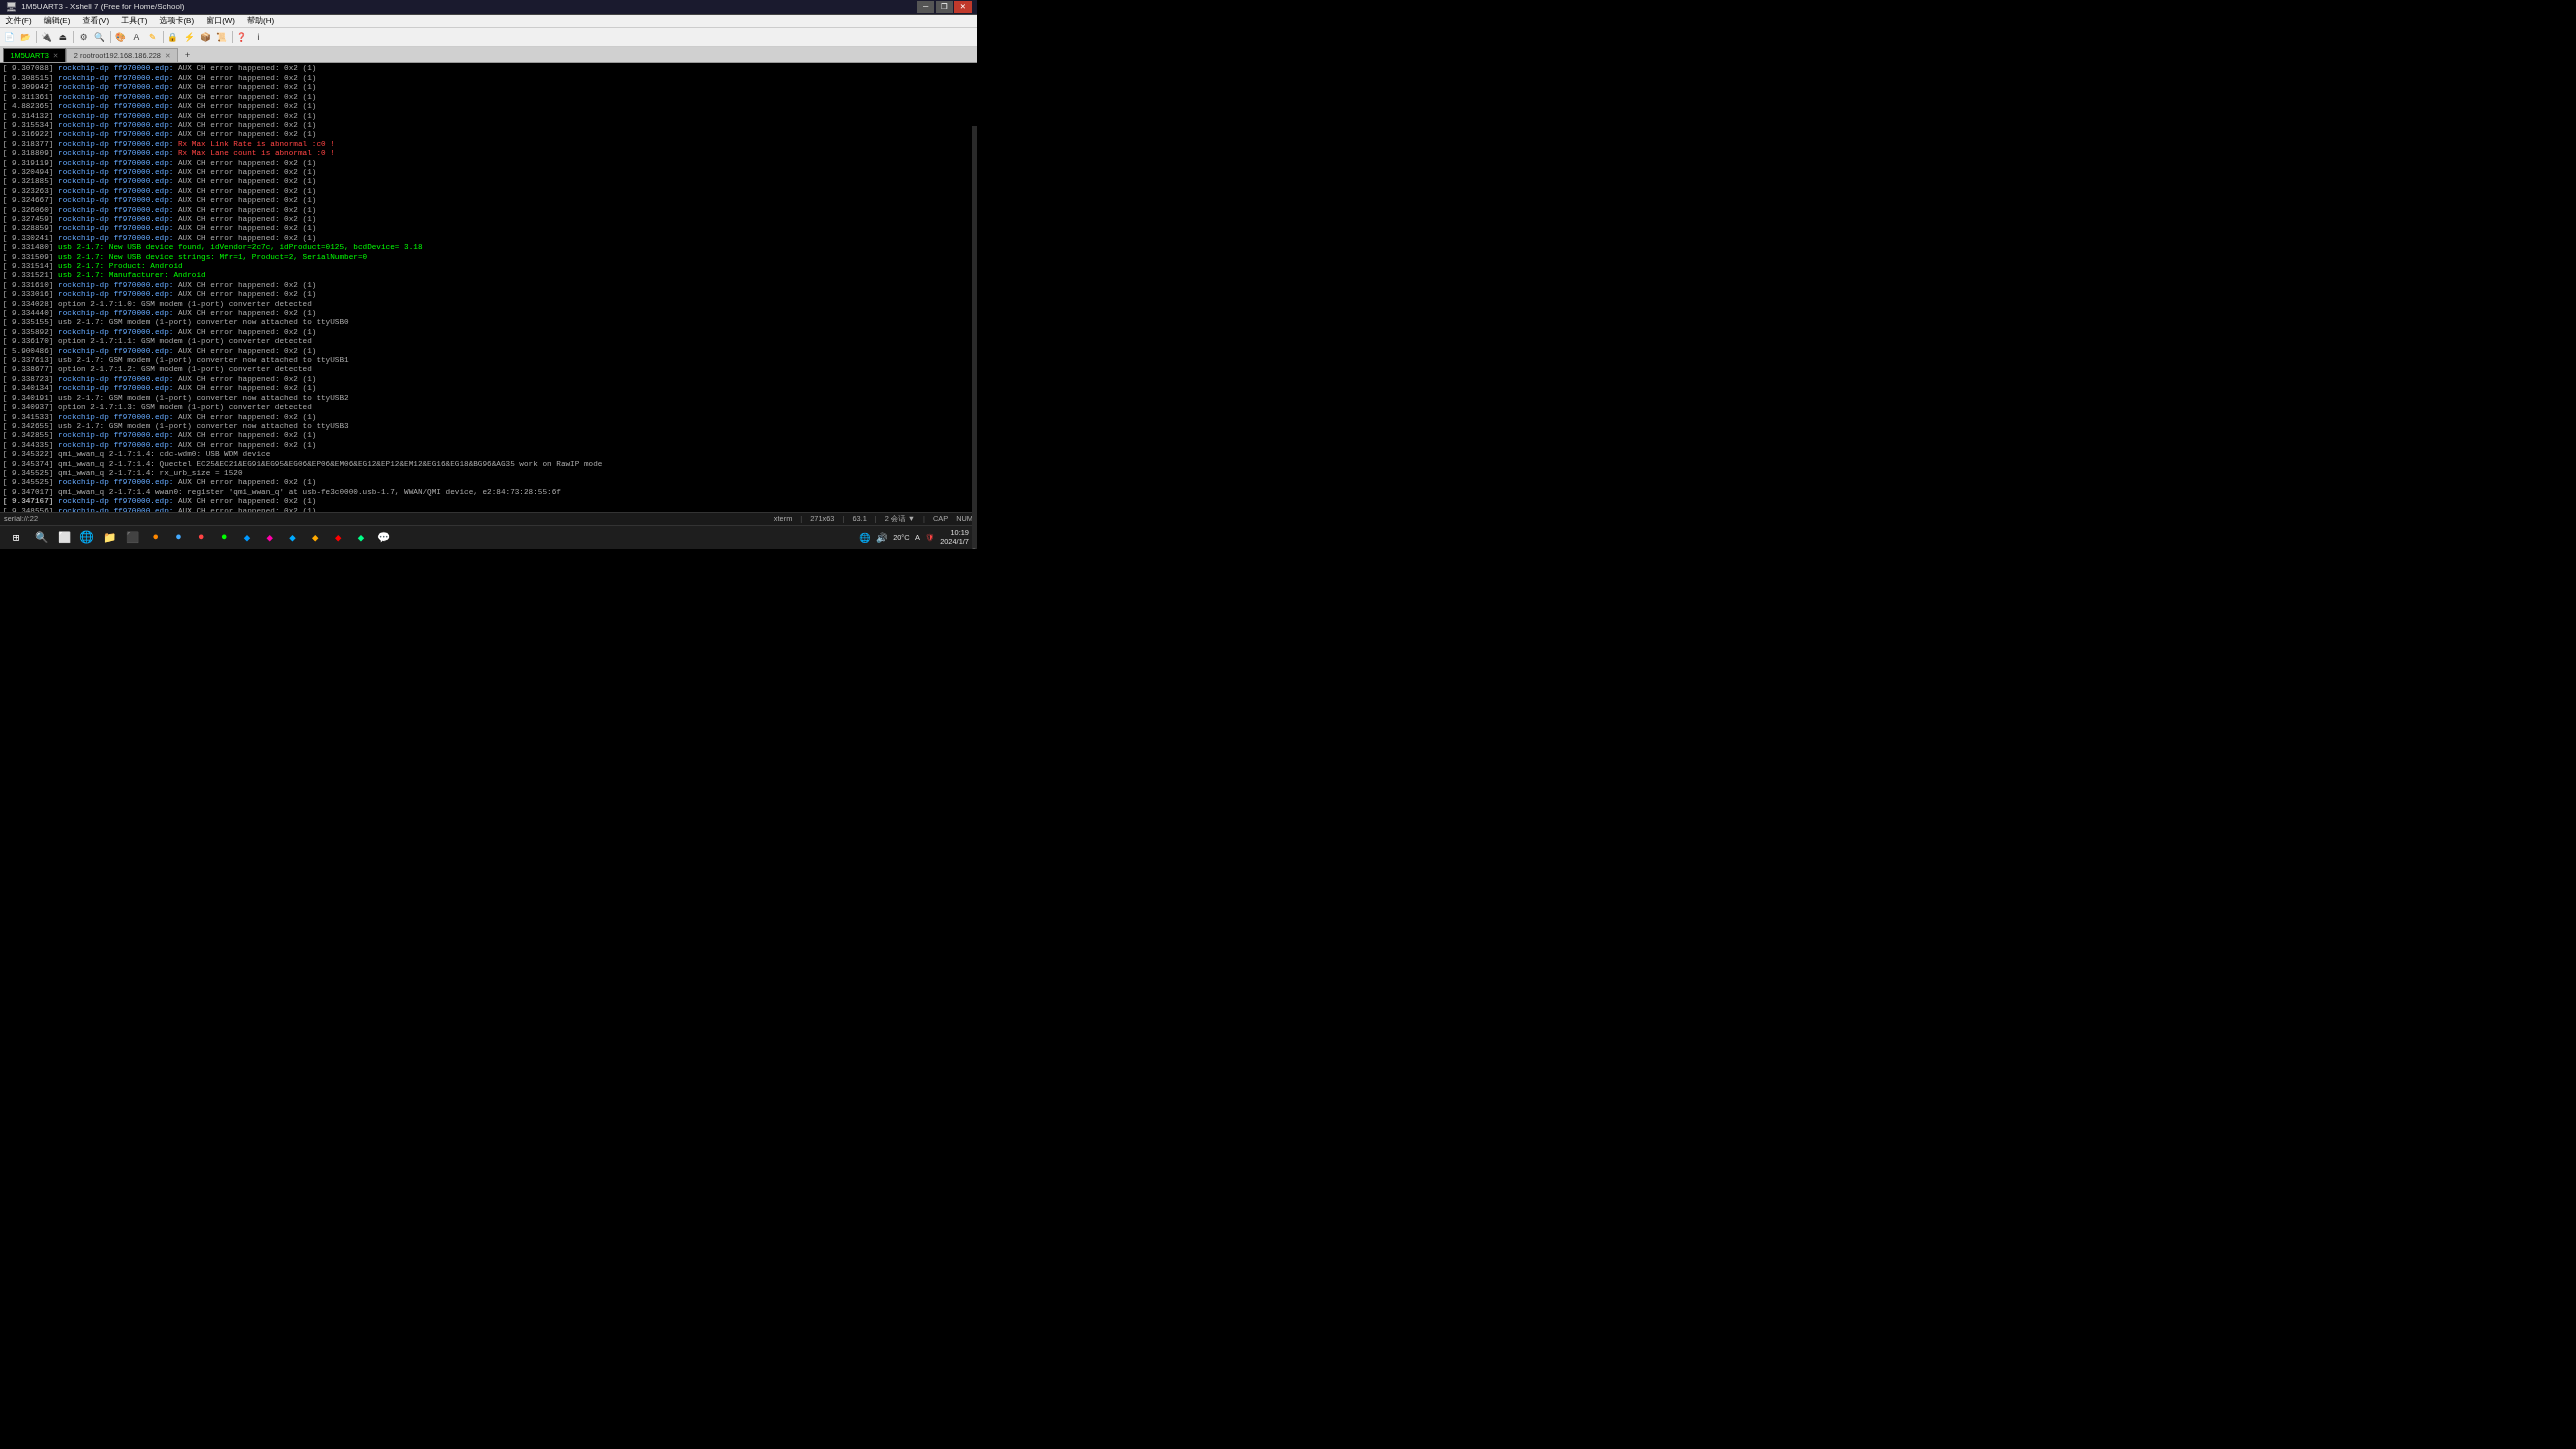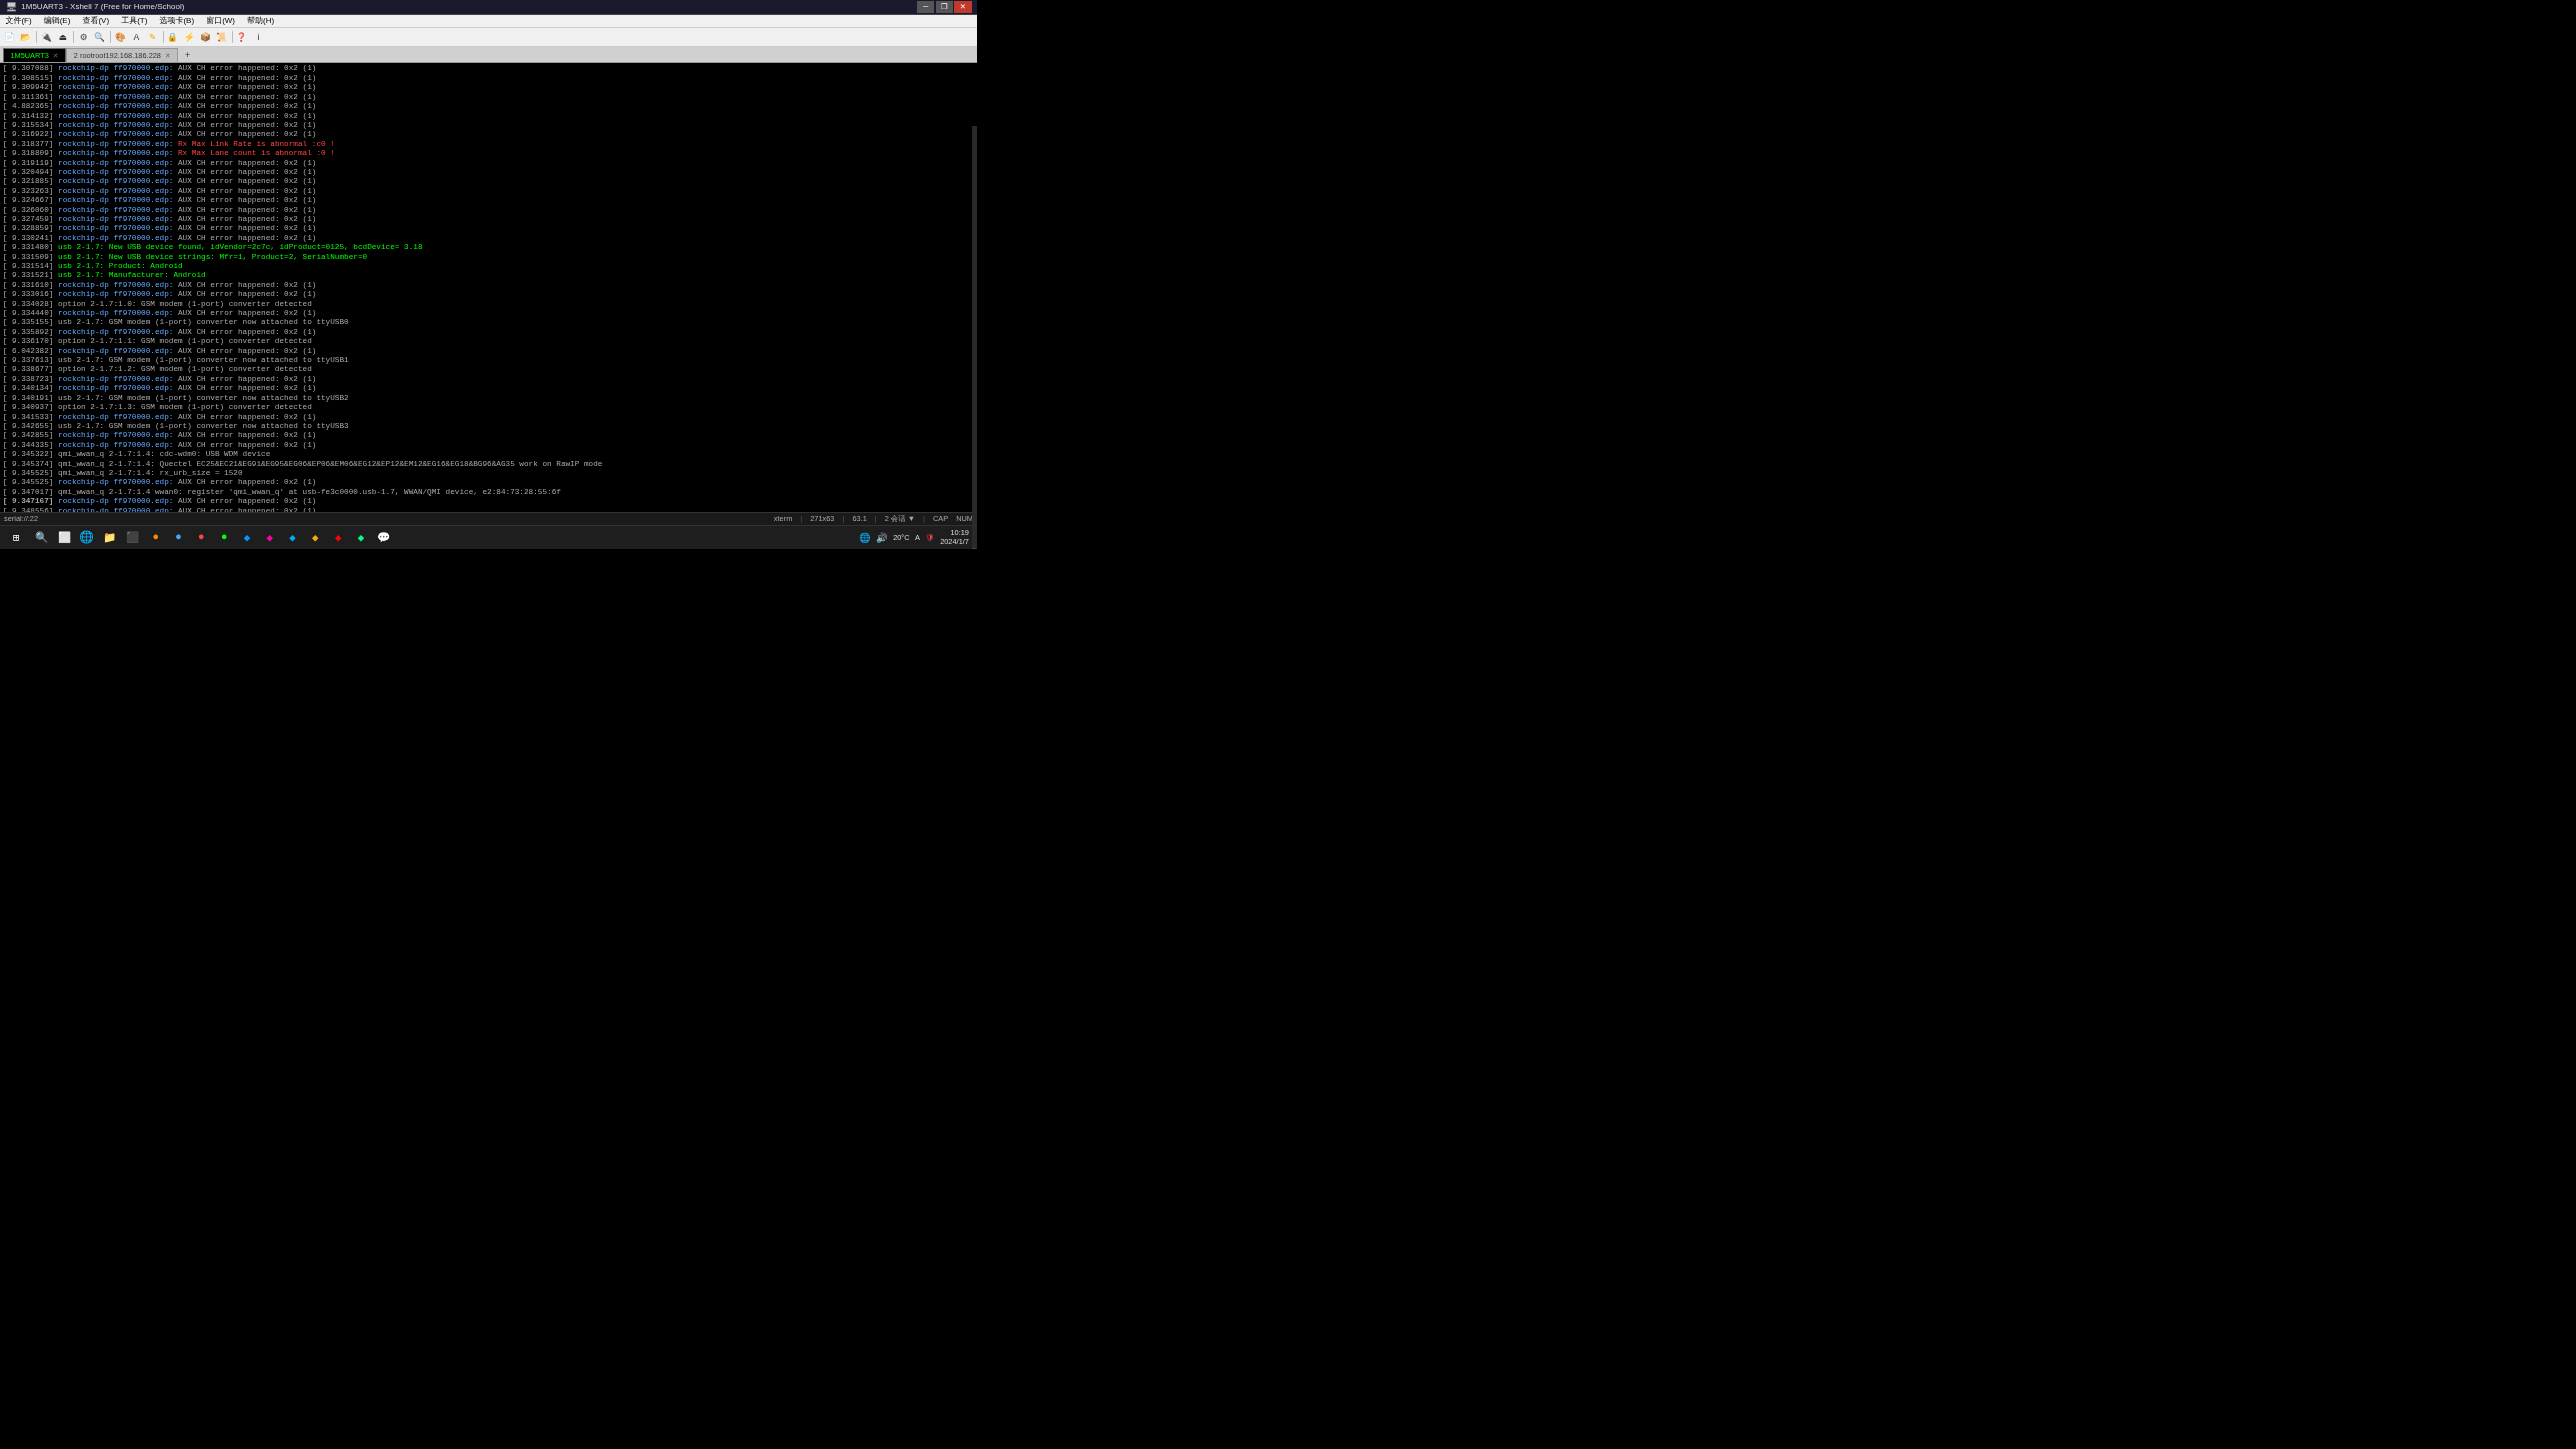--- a/index.html
+++ b/index.html
@@ -280,21 +280,21 @@
       <div class="line"><span style="color: rgb(170, 170, 170);">[ 9.331509] </span><span style="color: rgb(0, 255, 0);">usb 2-1.7: New USB device strings: Mfr=1, Product=2, SerialNumber=0</span></div>
       <div class="line"><span style="color: rgb(170, 170, 170);">[ 9.331514] </span><span style="color: rgb(0, 255, 0);">usb 2-1.7: Product: Android</span></div>
       <div class="line"><span style="color: rgb(170, 170, 170);">[ 9.331521] </span><span style="color: rgb(0, 255, 0);">usb 2-1.7: Manufacturer: Android</span></div>
       <div class="line"><span style="color: rgb(170, 170, 170);">[ 9.331610] </span><span style="color: rgb(102, 170, 255);">rockchip-dp ff970000.edp: </span><span style="color: rgb(170, 170, 170);">AUX CH error happened: 0x2 (1)</span></div>
       <div class="line"><span style="color: rgb(170, 170, 170);">[ 9.333016] </span><span style="color: rgb(102, 170, 255);">rockchip-dp ff970000.edp: </span><span style="color: rgb(170, 170, 170);">AUX CH error happened: 0x2 (1)</span></div>
       <div class="line"><span style="color: rgb(170, 170, 170);">[ 9.334028] </span><span style="color: rgb(170, 170, 170);">option 2-1.7:1.0: GSM modem (1-port) converter detected</span></div>
       <div class="line"><span style="color: rgb(170, 170, 170);">[ 9.334440] </span><span style="color: rgb(102, 170, 255);">rockchip-dp ff970000.edp: </span><span style="color: rgb(170, 170, 170);">AUX CH error happened: 0x2 (1)</span></div>
       <div class="line"><span style="color: rgb(170, 170, 170);">[ 9.335155] </span><span style="color: rgb(170, 170, 170);">usb 2-1.7: GSM modem (1-port) converter now attached to ttyUSB0</span></div>
       <div class="line"><span style="color: rgb(170, 170, 170);">[ 9.335892] </span><span style="color: rgb(102, 170, 255);">rockchip-dp ff970000.edp: </span><span style="color: rgb(170, 170, 170);">AUX CH error happened: 0x2 (1)</span></div>
       <div class="line"><span style="color: rgb(170, 170, 170); margin-top: 31px;">[ 9.336170] </span><span style="color: rgb(170, 170, 170);">option 2-1.7:1.1: GSM modem (1-port) converter detected</span></div>
-      <div class="line"><span style="color: rgb(170, 170, 170);">[ 6.042382] </span><span style="color: rgb(102, 170, 255);">rockchip-dp ff970000.edp: </span><span style="color: rgb(170, 170, 170);">AUX CH error happened: 0x2 (1)</span></div>
+      <div class="line"><span style="color: rgb(170, 170, 170);">[ 5.900486] </span><span style="color: rgb(102, 170, 255);">rockchip-dp ff970000.edp: </span><span style="color: rgb(170, 170, 170);">AUX CH error happened: 0x2 (1)</span></div>
       <div class="line"><span style="color: rgb(170, 170, 170);">[ 9.337613] </span><span style="color: rgb(170, 170, 170);">usb 2-1.7: GSM modem (1-port) converter now attached to ttyUSB1</span></div>
       <div class="line"><span style="color: rgb(170, 170, 170);">[ 9.338677] </span><span style="color: rgb(170, 170, 170);">option 2-1.7:1.2: GSM modem (1-port) converter detected</span></div>
       <div class="line"><span style="color: rgb(170, 170, 170);">[ 9.338723] </span><span style="color: rgb(102, 170, 255);">rockchip-dp ff970000.edp: </span><span style="color: rgb(170, 170, 170);">AUX CH error happened: 0x2 (1)</span></div>
       <div class="line"><span style="color: rgb(170, 170, 170);">[ 9.340134] </span><span style="color: rgb(102, 170, 255);">rockchip-dp ff970000.edp: </span><span style="color: rgb(170, 170, 170);">AUX CH error happened: 0x2 (1)</span></div>
       <div class="line"><span style="color: rgb(170, 170, 170);">[ 9.340191] </span><span style="color: rgb(170, 170, 170);">usb 2-1.7: GSM modem (1-port) converter now attached to ttyUSB2</span></div>
       <div class="line"><span style="color: rgb(170, 170, 170);">[ 9.340937] </span><span style="color: rgb(170, 170, 170);">option 2-1.7:1.3: GSM modem (1-port) converter detected</span></div>
       <div class="line"><span style="color: rgb(170, 170, 170);">[ 9.341533] </span><span style="color: rgb(102, 170, 255);">rockchip-dp ff970000.edp: </span><span style="color: rgb(170, 170, 170);">AUX CH error happened: 0x2 (1)</span></div>
       <div class="line"><span style="color: rgb(170, 170, 170);">[ 9.342655] </span><span style="color: rgb(170, 170, 170);">usb 2-1.7: GSM modem (1-port) converter now attached to ttyUSB3</span></div>
       <div class="line"><span style="color: rgb(170, 170, 170);">[ 9.342855] </span><span style="color: rgb(102, 170, 255);">rockchip-dp ff970000.edp: </span><span style="color: rgb(170, 170, 170);">AUX CH error happened: 0x2 (1)</span></div>
       <div class="line"><span style="color: rgb(170, 170, 170);">[ 9.344335] </span><span style="color: rgb(102, 170, 255);">rockchip-dp ff970000.edp: </span><span style="color: rgb(170, 170, 170);">AUX CH error happened: 0x2 (1)</span></div>

